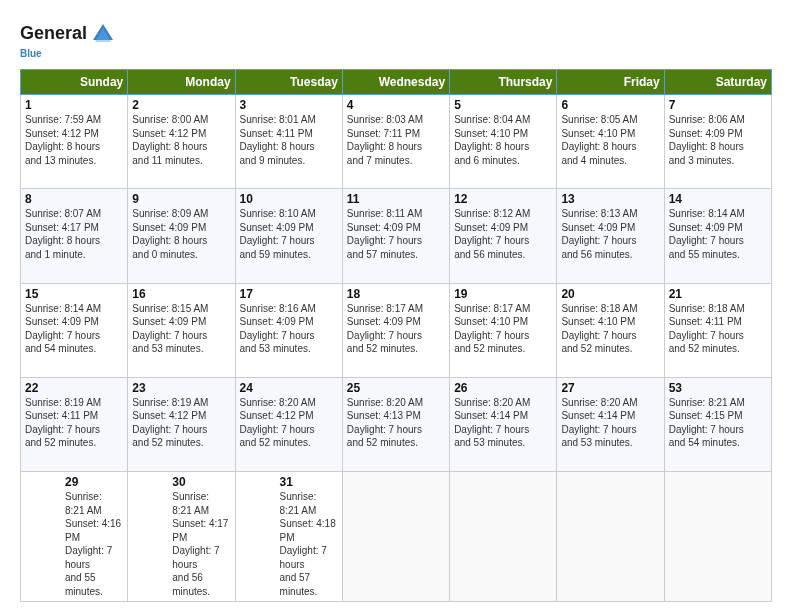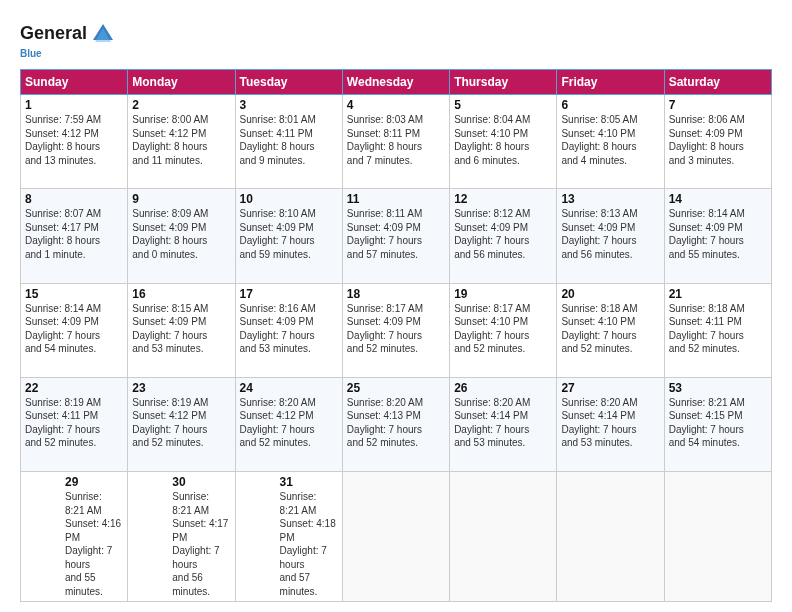--- a/index.html
+++ b/index.html
@@ -52,26 +52,26 @@
       font-size: 14px;
       color: #444;
       margin-top: 2px;
     }
     .calendar {
       width: 100%;
       border-collapse: collapse;
       flex: 1;
     }
     .calendar th {
-      background: #be185d;
+      background: #4d7c0f;
       color: #fff;
       font-size: 12px;
       font-weight: bold;
       padding: 5px 4px;
-      text-align: left;
+      text-align: right;
       border: 1px solid #5a9fd4;
     }
     .calendar td {
       border: 1px solid #ccc;
       vertical-align: top;
       padding: 3px 4px;
       font-size: 9.5px;
       color: #333;
       width: calc(100%/7);
       background: #fff;
@@ -153,21 +153,21 @@
           <td>
             <span class="day-num">3</span>
             <div class="day-info" style="white-space: pre-line;">Sunrise: 8:01 AM
 Sunset: 4:11 PM
 Daylight: 8 hours
 and 9 minutes.</div>
           </td>
           <td>
             <span class="day-num">4</span>
             <div class="day-info" style="white-space: pre-line;">Sunrise: 8:03 AM
-Sunset: 8:11 PM
+Sunset: 7:11 PM
 Daylight: 8 hours
 and 7 minutes.</div>
           </td>
           <td>
             <span class="day-num">5</span>
             <div class="day-info" style="white-space: pre-line;">Sunrise: 8:04 AM
 Sunset: 4:10 PM
 Daylight: 8 hours
 and 6 minutes.</div>
           </td>

